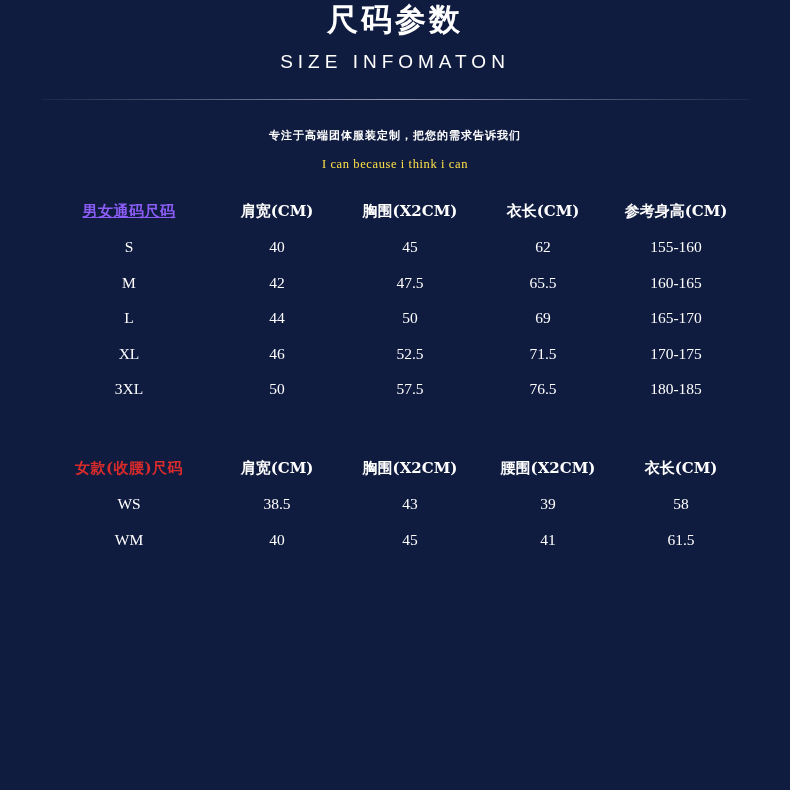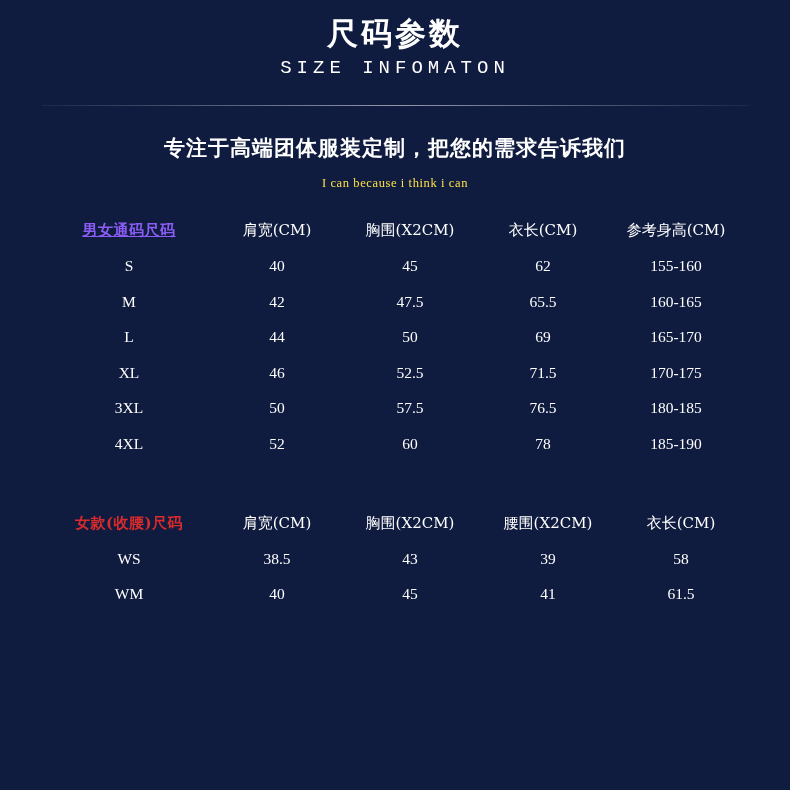--- a/index.html
+++ b/index.html
@@ -16,48 +16,47 @@
   }
   .page {
     position: relative;
     width: 790px;
     height: 790px;
     background: #101c3f;
   }
 
   
   .header {
-    padding-top: 14px;
     text-align: center;
   }
   .title-cn {
     font-family: "DejaVu Serif", serif;
     font-size: 31px;
     letter-spacing: 3px;
     color: #ffffff;
     font-weight: 700;
     line-height: 1.25;
   }
   .title-en {
-    margin-top: 4px;
-    font-family: Liberation Mono, monospace;
+    margin-top: 12px;
+    font-family: Liberation Sans, sans-serif;
     font-size: 19px;
     letter-spacing: 5px;
     color: #ffffff;
   }
   .divider {
     margin: 26px auto 0 auto;
     width: 707px;
     height: 1px;
     background: linear-gradient(to right, rgba(255,255,255,0.05), rgba(255,255,255,0.55), rgba(255,255,255,0.05));
   }
   .sub-cn {
     margin-top: 28px;
     font-family: "DejaVu Serif", serif;
-    font-size: 21px;
+    font-size: 11px;
     letter-spacing: 1px;
     color: #ffffff;
     font-weight: 700;
   }
   .sub-en {
     margin-top: 14px;
     font-family: "Liberation Serif", serif;
     font-size: 12.5px;
     letter-spacing: 0.6px;
     color: #fde047;
@@ -83,21 +82,21 @@
     vertical-align: middle;
   }
   th.head-label {
     font-family: "DejaVu Serif", serif;
     font-weight: 700;
     font-size: 15px;
     letter-spacing: 0.5px;
   }
   th.head-col {
     font-family: "DejaVu Serif", serif;
-    font-weight: 400;
+    font-weight: 700;
     font-size: 15px;
   }
   .t1 { margin-top: 22px; }
   .t2 { margin-top: 44px; }
   .label-blue { color: #8b5cf6; text-decoration: underline; }
   .label-red  { color: #d92b2b; }
 
   
   .t1 col.c0 { width: 168px; }
   .t1 col.c1 { width: 128px; }
@@ -172,27 +171,20 @@
           <td>71.5</td>
           <td>170-175</td>
         </tr>
         <tr>
           <td>3XL</td>
           <td>50</td>
           <td>57.5</td>
           <td>76.5</td>
           <td>180-185</td>
         </tr>
-        <tr>
-          <td>4XL</td>
-          <td>52</td>
-          <td>60</td>
-          <td>78</td>
-          <td>185-190</td>
-        </tr>
       </tbody>
     </table>
   </div>
 
   <div class="table-block t2">
     <table>
       <colgroup>
         <col class="d0">
           <col class="d1">
           <col class="d2">

